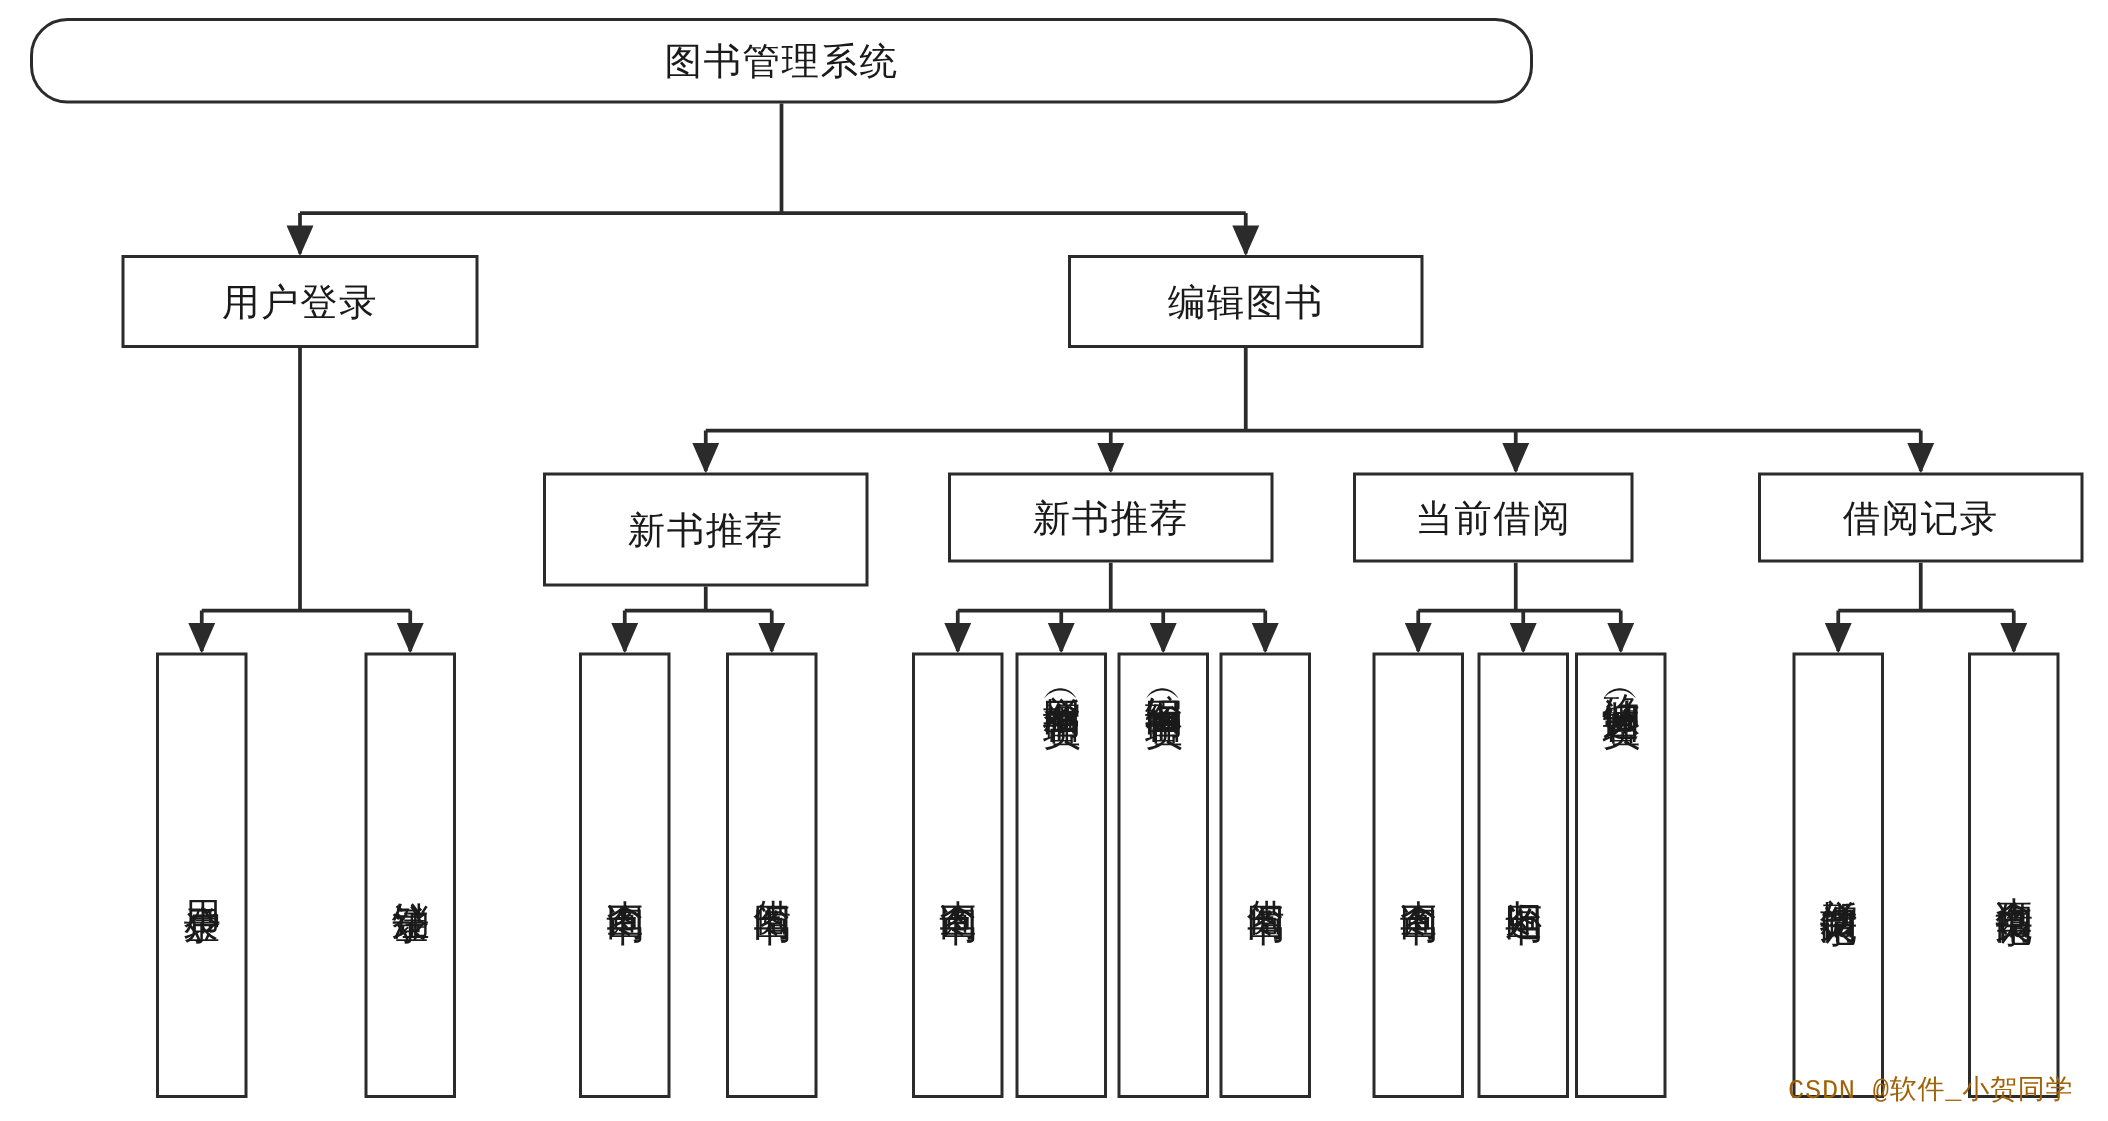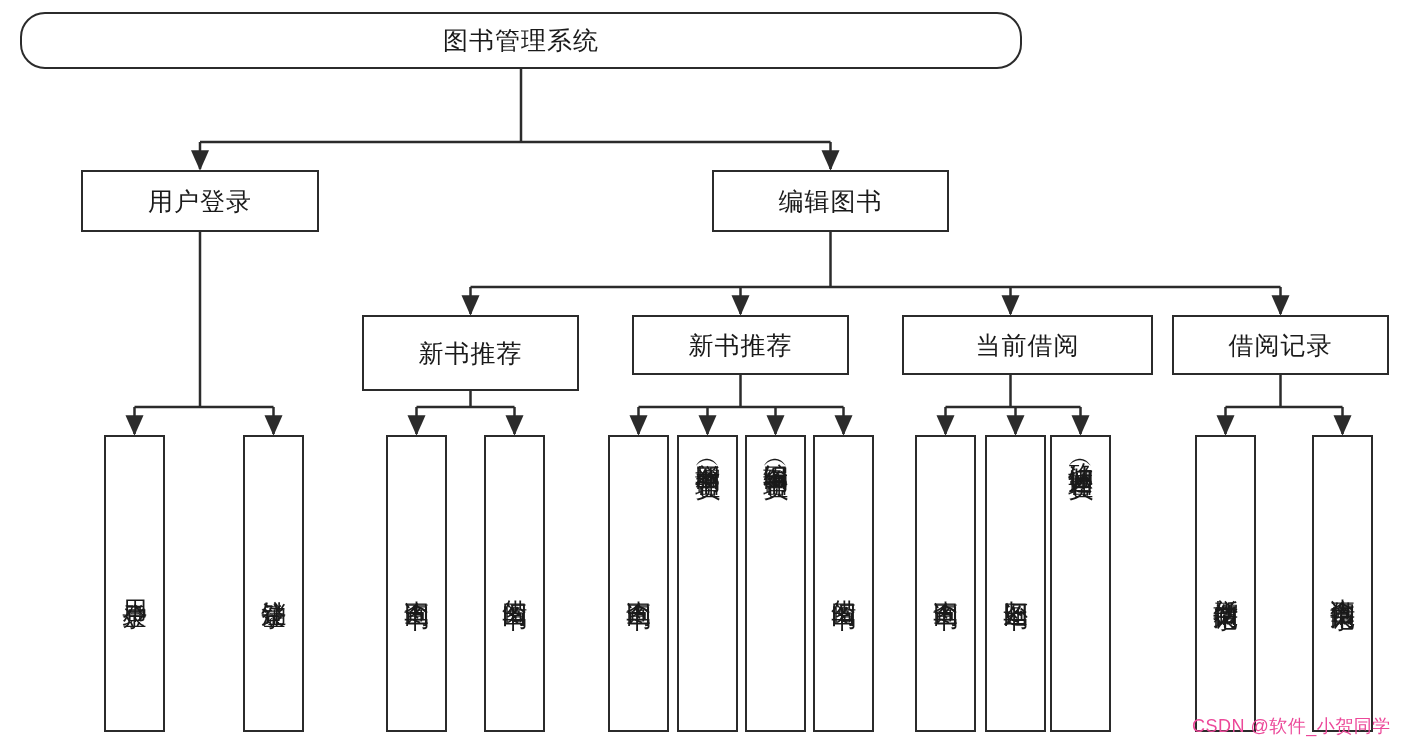--- a/index.html
+++ b/index.html
@@ -64,24 +64,24 @@
     white-space: nowrap;
   }
   
   .node.vert.centered {
     align-items: center;
     padding-top: 0;
   }
   .watermark {
     position: absolute;
     font-size: 18px;
-    color: #ec4899;
+    color: #a16207;
     white-space: nowrap;
     letter-spacing: 0.5px;
-    font-family: Liberation Sans, sans-serif;
+    font-family: Liberation Mono, monospace;
   }
 </style>
 </head>
 <body>
 
 <div id="diagram-root">
 
   <svg id="edges-layer" width="1405" height="747" viewBox="0 0 1405 747" xmlns="http://www.w3.org/2000/svg">
     <defs>
       <marker id="arrowhead" markerWidth="9" markerHeight="9" refX="7.5" refY="4.2" orient="auto" markerUnits="strokeWidth">
@@ -134,21 +134,21 @@
       </div>
       <div class="node horiz" style="left: 712px; top: 170px; width: 237px; height: 62px;">
         <span class="node-label">编辑图书</span>
       </div>
       <div class="node horiz" style="left: 362px; top: 315px; width: 217px; height: 76px;">
         <span class="node-label">新书推荐</span>
       </div>
       <div class="node horiz" style="left: 632px; top: 315px; width: 217px; height: 60px;">
         <span class="node-label">新书推荐</span>
       </div>
-      <div class="node horiz" style="left: 902px; top: 315px; width: 251px; height: 60px;">
+      <div class="node horiz" style="left: 902px; top: 315px; width: 187px; height: 60px;">
         <span class="node-label">当前借阅</span>
       </div>
       <div class="node horiz" style="left: 1172px; top: 315px; width: 217px; height: 60px;">
         <span class="node-label">借阅记录</span>
       </div>
       <div class="node vert centered" style="left: 104px; top: 435px; width: 61px; height: 297px;">
         <span class="node-label">用户登录</span>
       </div>
       <div class="node vert centered" style="left: 243px; top: 435px; width: 61px; height: 297px;">
         <span class="node-label">注销登录</span>

